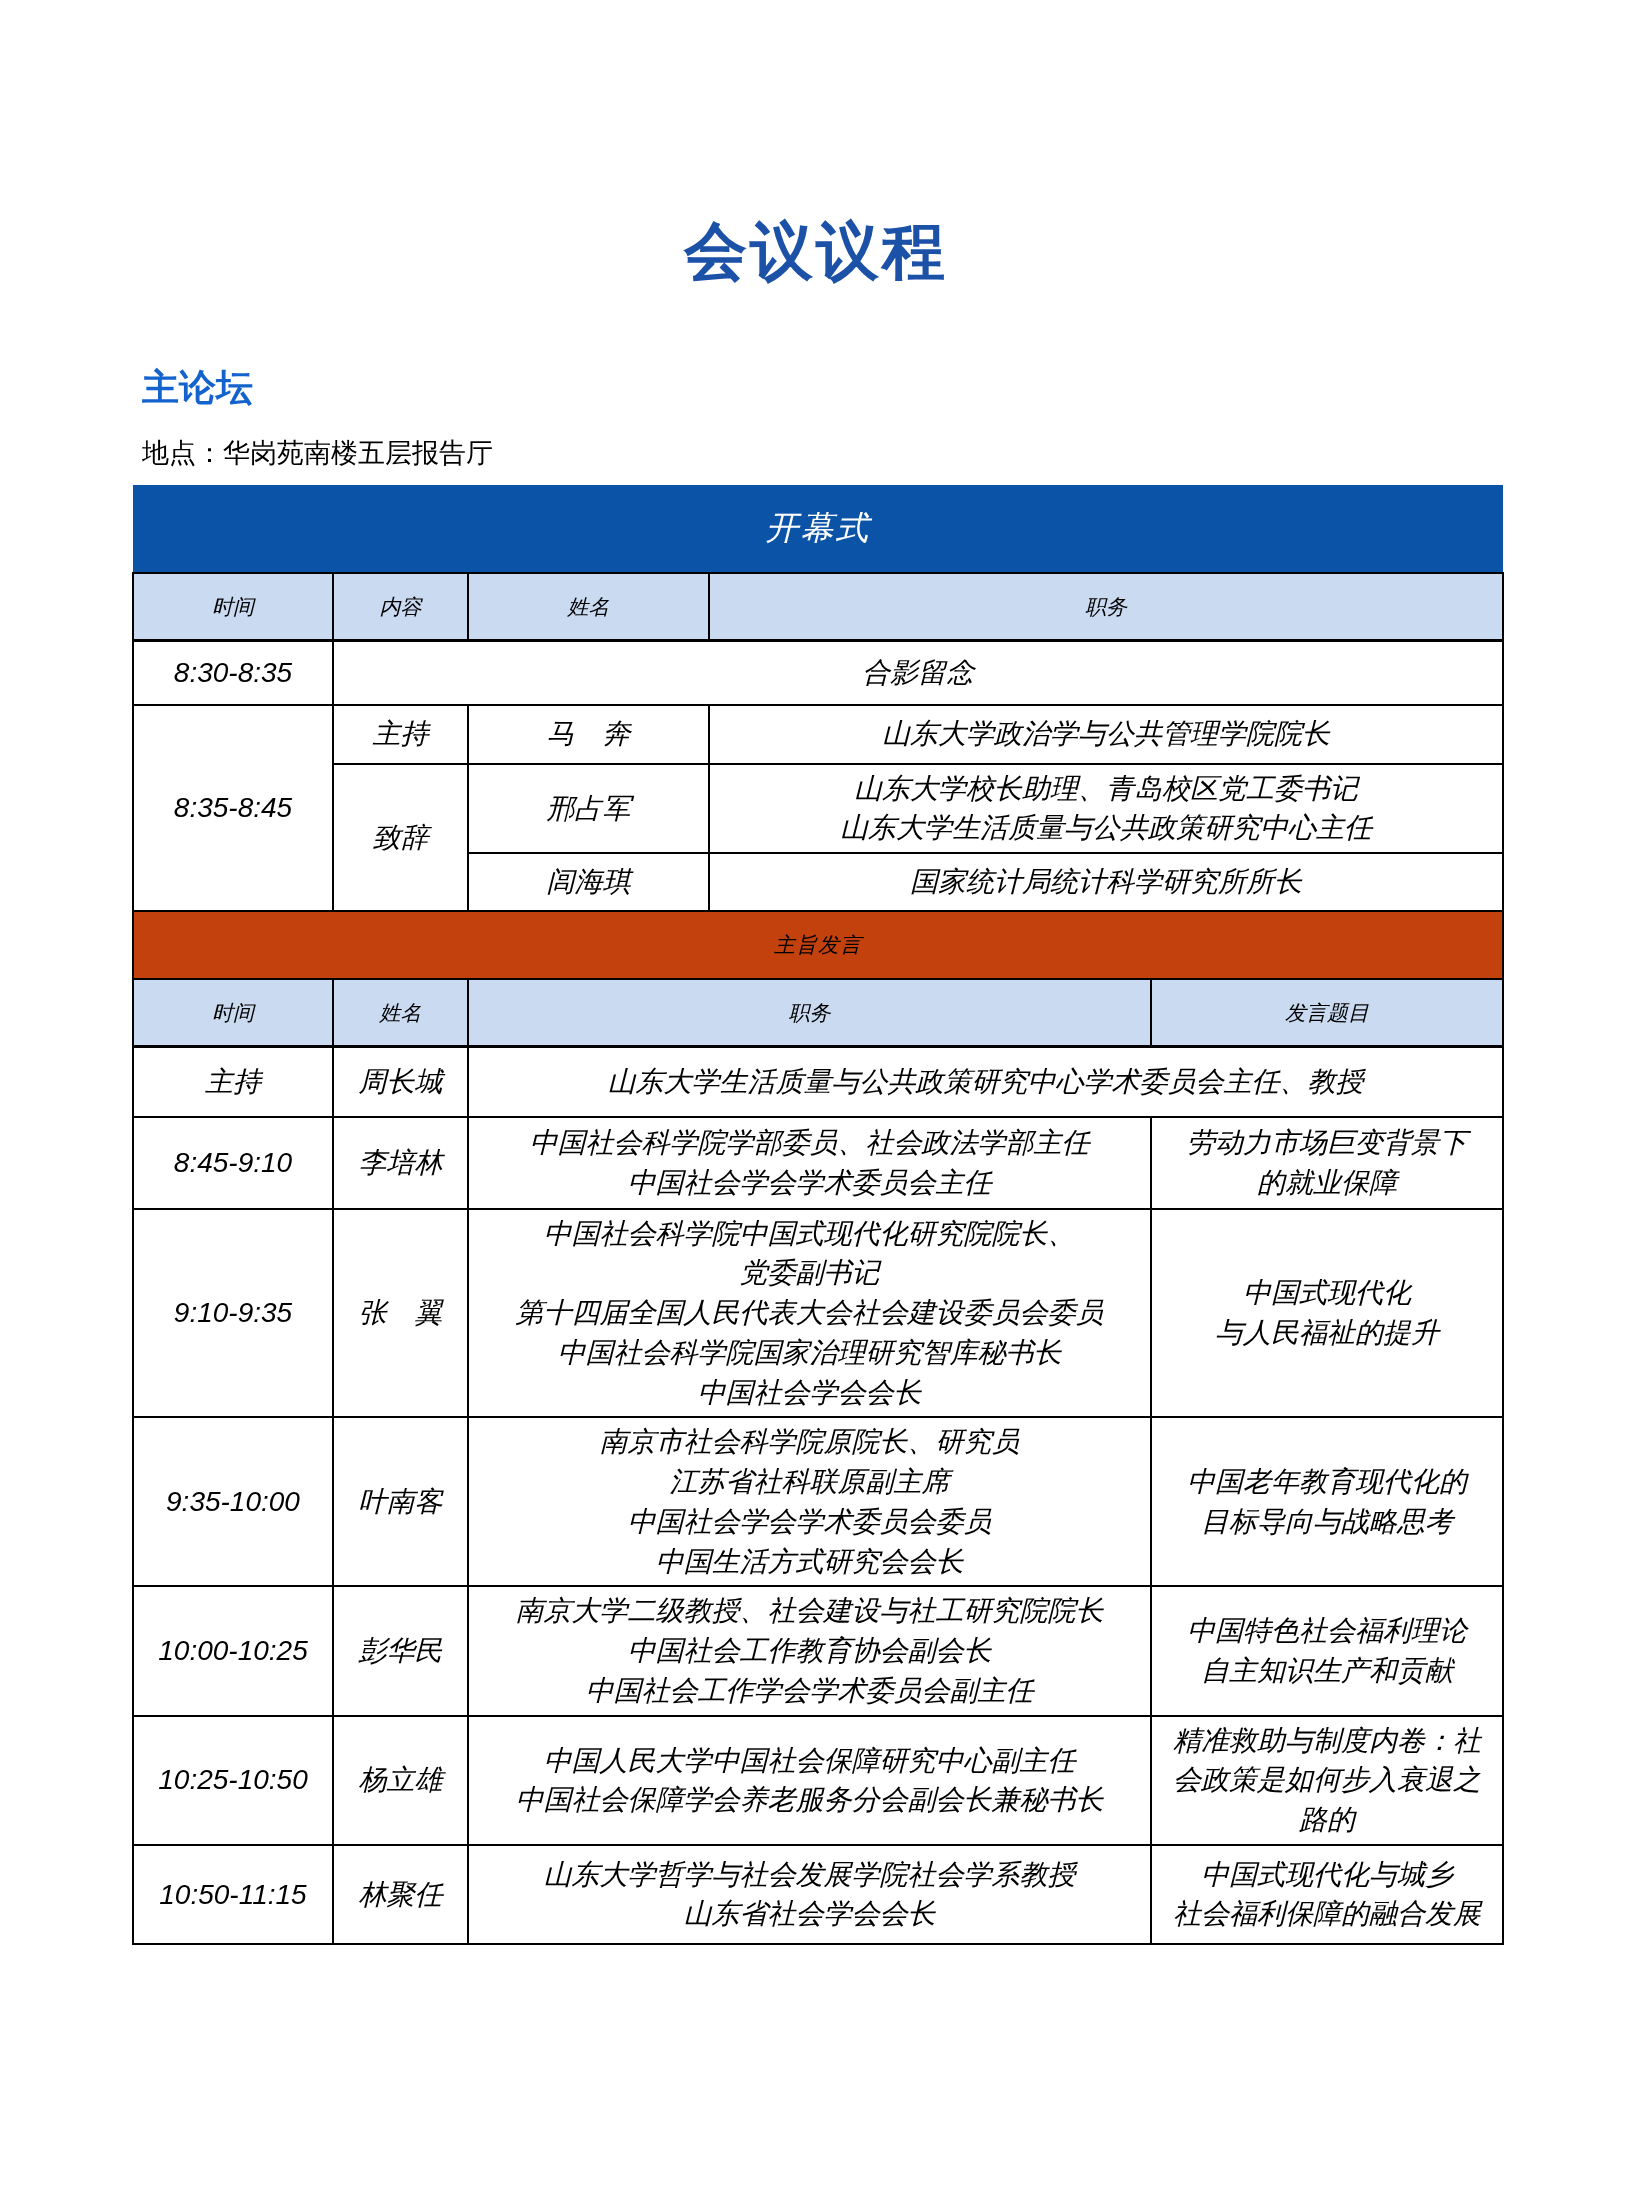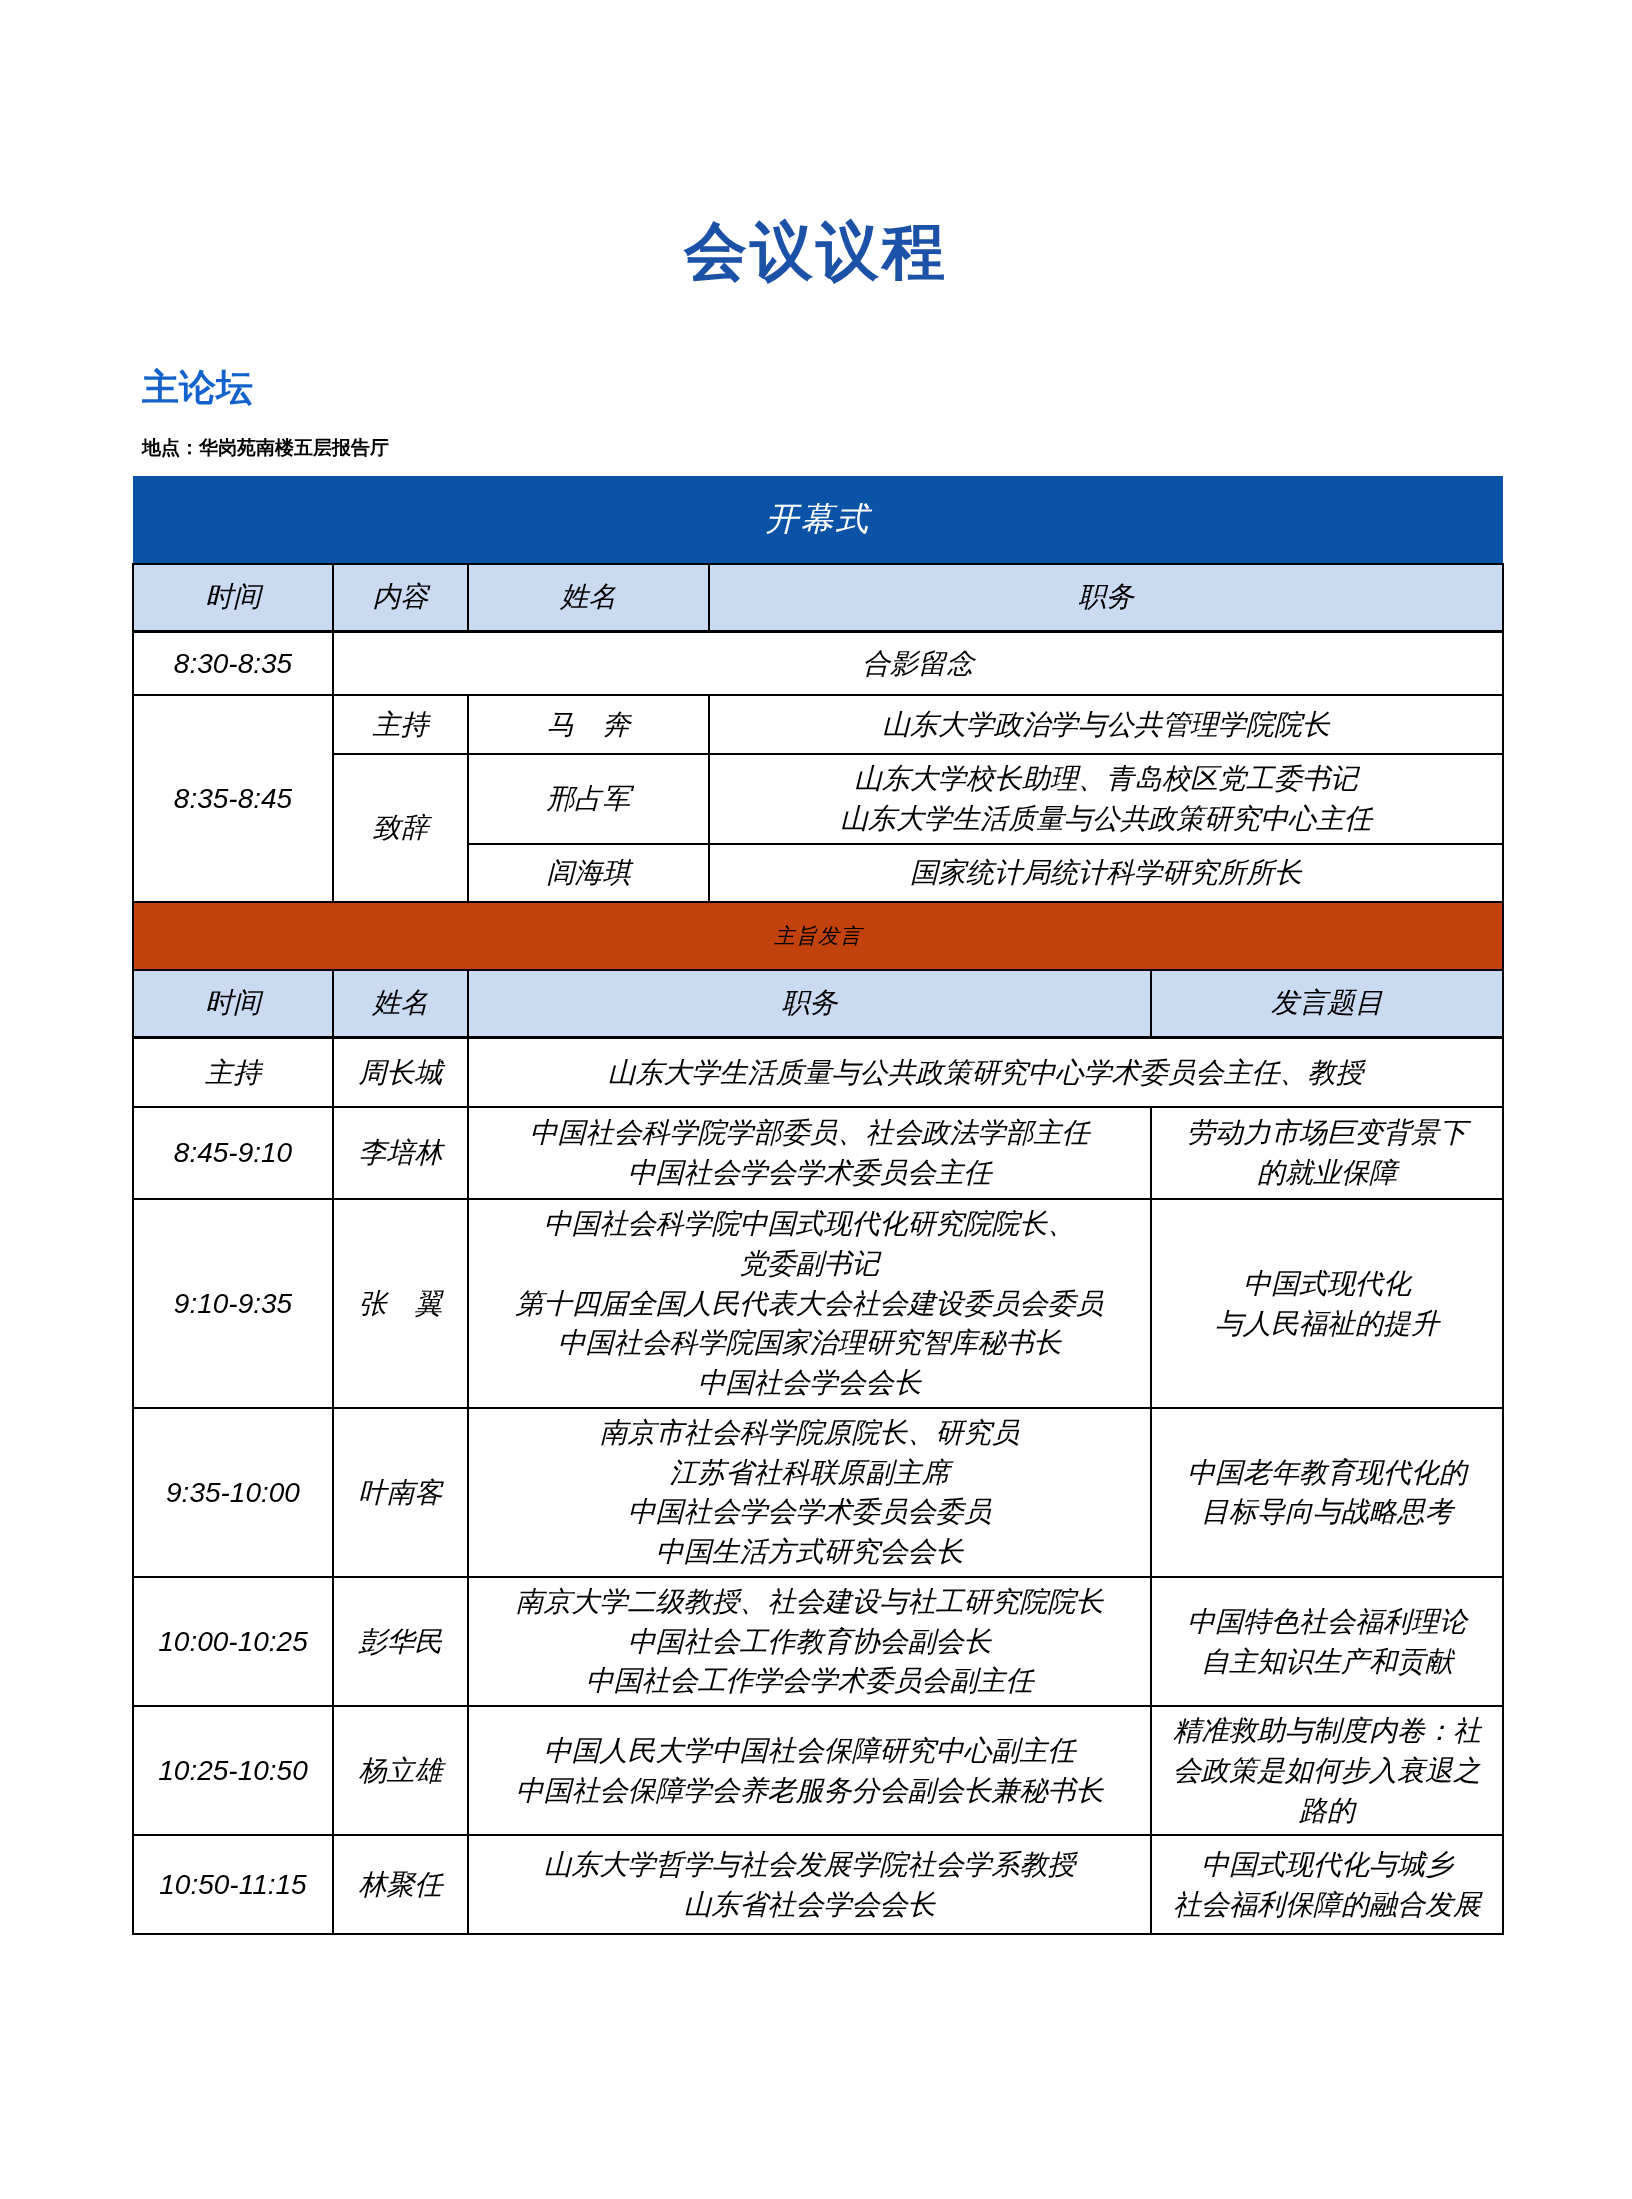--- a/index.html
+++ b/index.html
@@ -32,22 +32,22 @@
   }
   .section-heading{
     margin:80px 0 0 142px;
     font-size:37px;
     font-weight:bold;
     color:var(--section-blue);
     line-height:1.15;
   }
   .location-line{
     margin:27px 0 0 142px;
-    font-size:19px;
-    font-weight:bold;
+    font-size:27px;
+    font-weight:normal;
     color:#000;
     line-height:1.2;
   }
   .agenda{
     margin:16px 0 0 132px;
     width:1370px;
     border-collapse:collapse;
     table-layout:fixed;
     font-size:28px;
   }
@@ -77,21 +77,21 @@
     color:#000;
     font-weight:bold;
     font-size:21px;
     height:58px;
     border-top:none !important;
     letter-spacing:1px;
   }
   .col-head{
     background:var(--header-blue);
     font-weight:bold;
-    font-size:28px;
+    font-size:21px;
     height:57px;
     border-bottom-width:3px !important;
   }
   .h-photo{height:64px;}
   .h-host{height:59px;}
   .h-speech1{height:83px;}
   .h-speech2{height:58px;}
   .h-khost{height:70px;}
   .h-r0{height:92px;}
   .h-r1{height:192px;}

